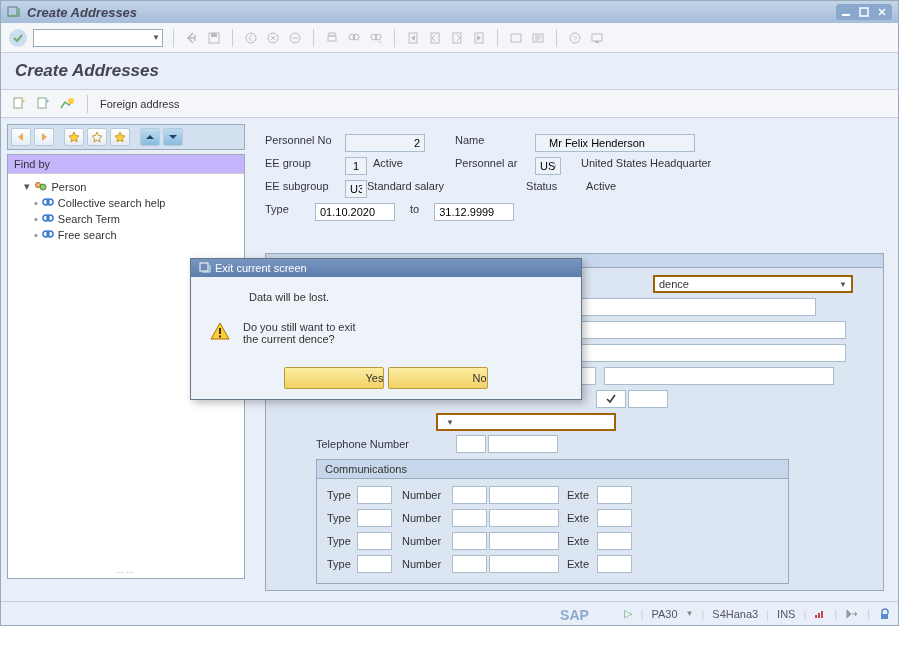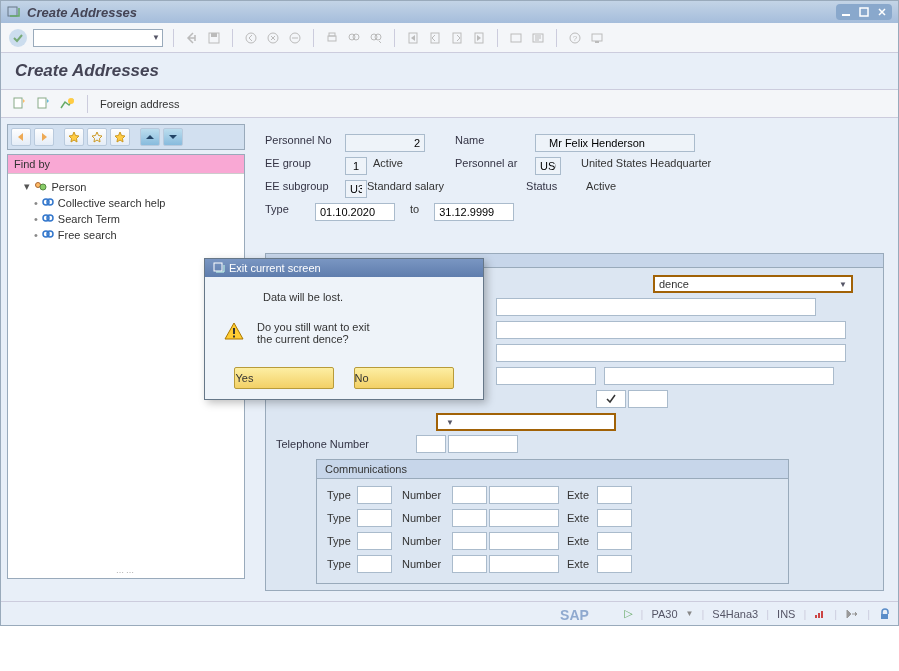--- a/index.html
+++ b/index.html
@@ -16,51 +16,51 @@
   .sep { width:1px; height:18px; background:#ccd; margin:0 4px;}
   .subtitle { background:#e8eff8; padding:8px 14px; font-size:17px; font-style:italic; font-weight:bold; color:#445; border-bottom:1px solid #ccd;}
   .subbar { background:#f4f6f9; height:28px; border-bottom:1px solid #ccd; display:flex; align-items:center; padding:0 10px; gap:8px;}
   .subbar .smico{width:16px;height:16px;}
   .content { display:flex; background:#e8eff8; }
   .left { width:250px; padding:6px; border-right:0; }
   .navbtns { background:#d2e0f0; border:1px solid #9ab; padding:3px; display:flex; gap:3px; margin-bottom:4px;}
   .navbtns span{ width:20px;height:18px;border:1px solid #b9cadd;background:linear-gradient(#fefefe,#e5edf7);display:inline-flex;align-items:center;justify-content:center;font-size:10px;cursor:pointer;border-radius:2px;}
   .navbtns span.star-gold{color:#e6a800;}
   .tree { background:#fff; border:1px solid #9ab; padding:4px 6px; height:425px; position:relative;}
-  .tree .hdr{background:#f9a8d4;margin:-4px -6px 4px -6px;padding:3px 6px;border-bottom:1px solid #ccc;}
+  .tree .hdr{background:#c4b5fd;margin:-4px -6px 4px -6px;padding:3px 6px;border-bottom:1px solid #ccc;}
   .tree ul{list-style:none;margin:0;padding-left:10px;}
   .tree li{padding:2px 0;display:flex;align-items:center;gap:4px;}
   .tree .bullet{color:#888;}
   .right { flex:1; padding:16px 14px 10px 14px; position:relative; }
   .form-row { display:flex; margin-bottom:3px; height:20px;}
   .lbl { width:80px; color:#334;}
   .lbl2 { width:80px; color:#334; margin-left:30px;}
   input.ro { background:#eef3f9; border:1px solid #abc; height:18px; padding:0 4px; font-size:11px;}
   input.rw { background:#fff; border:1px solid #abc; height:18px; padding:0 4px; font-size:11px;}
   .groupbox { border:1px solid #9ab; background:#dce6f2; margin-top:18px; padding:0;}
   .groupbox .ghdr{background:#c7d6ea;padding:3px 8px;border-bottom:1px solid #9ab;font-size:11px;}
   .groupbox .gbody{padding:6px 10px;}
   .addr-row{display:flex;align-items:center;margin-bottom:3px;height:20px;}
   .dd { height:18px; border:2px solid #a16207; background:#fff; display:inline-flex; align-items:center; padding:0 4px; justify-content:space-between;}
   .dd::after{content:"▼";font-size:8px;color:#556;margin-left:4px;}
-  .dialog { position:absolute; top:258px; left:204px; width:280px; background:#eef3f9; border:1px solid #678; box-shadow:3px 3px 8px rgba(0,0,0,.25); z-index:10;}
+  .dialog { position:absolute; top:258px; left:190px; width:392px; background:#eef3f9; border:1px solid #678; box-shadow:3px 3px 8px rgba(0,0,0,.25); z-index:10;}
   .dialog .dtitle{background:linear-gradient(#7a96c2,#5f7dad);color:#fff;padding:3px 8px;font-size:11px;display:flex;align-items:center;gap:4px;}
   .dialog .dbody{padding:14px 18px 10px 18px;}
-  .dbtn{display:inline-block;width:100px;height:22px;background:linear-gradient(#fdeea3,#f3d066);border:1px solid #b89b3a;border-radius:2px;text-align:left;line-height:20px;cursor:pointer;margin:0 8px;}
+  .dbtn{display:inline-block;width:100px;height:22px;background:linear-gradient(#fdeea3,#f3d066);border:1px solid #b89b3a;border-radius:2px;text-align:right;line-height:20px;cursor:pointer;margin:0 0;}
   .warn-ico{display:inline-block;width:20px;height:20px;vertical-align:middle;}
   .statusbar { height:24px; background:#e8eff8; border-top:1px solid #ccd; display:flex; align-items:center; justify-content:flex-end; padding:0 8px; gap:8px;}
   .statusbar span{color:#556;}
   .statusbar .ssep{color:#ccd;}
   .sap-logo{position:absolute;bottom:-22px;left:50%;transform:translateX(-50%);font-weight:bold;color:#8fa9cf;font-size:14px;}
   .greencheck{width:18px;height:18px;border-radius:50%;background:#cde;display:inline-flex;align-items:center;justify-content:center;}
   .commsbox{border:1px solid #9ab;background:#dce6f2;margin-top:6px;}
   .commsbox .ghdr{background:#c7d6ea;padding:3px 8px;border-bottom:1px solid #9ab;}
   .commsbox .gbody{padding:6px 10px;}
   .tele-row{display:flex;align-items:center;margin-bottom:3px;}
-  .tele-row .lbl{width:120px;}
+  .tele-row .lbl{width:120px;margin-left:40px;}
   svg { display:block; }
   .resize-dots { text-align:center; color:#aaa; letter-spacing:2px; font-size:8px; position:absolute; bottom:1px; left:0; right:0;}
 </style>
 </head>
 <body>
 
 <div class="window">
   <div class="titlebar">
     <span style="margin-right:6px;">
       <svg width="14" height="14">

